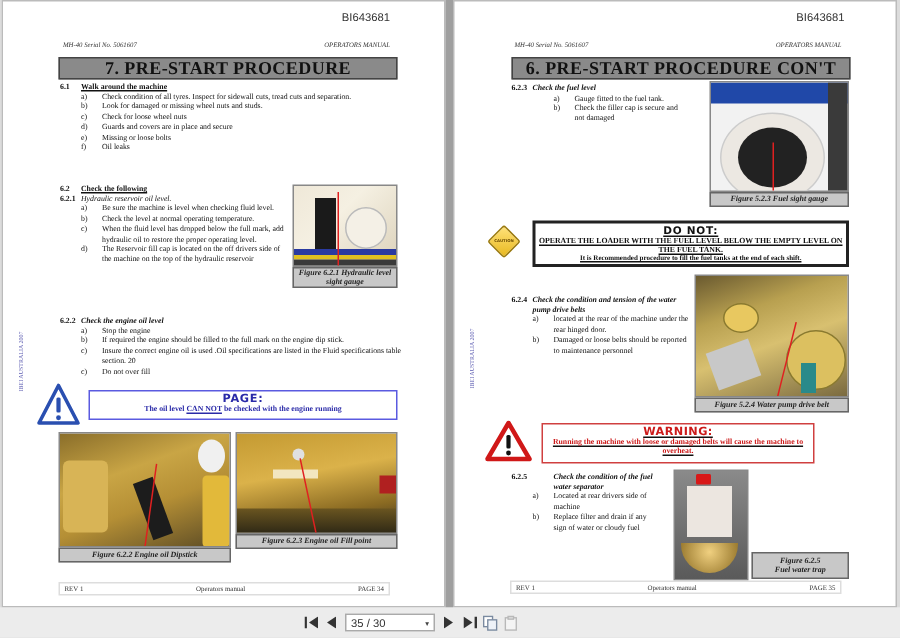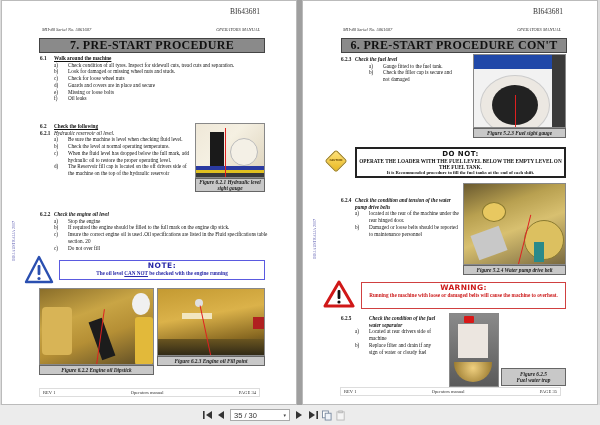--- a/index.html
+++ b/index.html
@@ -5,21 +5,21 @@
   * { box-sizing: border-box; margin: 0; padding: 0; }
   html, body { width: 600px; height: 425px; overflow: hidden; background: #e9e9e9; }
   body { position: relative; font-family: "Liberation Serif", serif; color: #111; }
 
   .viewer { position: absolute; left: 0; top: 0; width: 600px; height: 405px; background: #dcdcdc; }
   .page { position: absolute; top: 0; height: 405px; background: #fff; border: 1px solid #bbb; overflow: hidden; }
   .page.left { left: 1px; width: 296px; }
   .page.right { left: 302px; width: 296px; }
   .divider { position: absolute; left: 297px; top: 0; width: 5px; height: 405px; background: #9f9f9f; }
 
-  .doc-id { position: absolute; right: 34px; top: 6px; font-family: Liberation Serif, serif; font-size: 7.5px; color: #333; }
+  .doc-id { position: absolute; right: 34px; top: 6px; font-family: Liberation Sans, sans-serif; font-size: 7.5px; color: #333; }
   .page.left .doc-id { right: 36px; }
   .run-head { position: absolute; left: 40px; right: 36px; top: 26px; font-size: 4.5px; font-style: italic; color: #333; display: flex; justify-content: space-between; }
 
   .title-bar { position: absolute; left: 37px; top: 37px; width: 226px; height: 15px; background: #8a8a8a; border: 1px solid #444; display: flex; align-items: center; justify-content: center; font-weight: bold; font-size: 12px; color: #111; letter-spacing: 0.3px; }
   .page.right .title-bar { left: 38px; width: 226px; }
 
   .sec { position: absolute; font-size: 5.2px; line-height: 6.7px; }
   .sec .h { font-weight: bold; text-decoration: underline; }
   .sec .hi { font-weight: bold; font-style: italic; }
   .sec .num { display: inline-block; width: 14px; font-weight: bold; }
@@ -154,21 +154,21 @@
     </div>
 
     <div class="side-stamp" style="left:9px; top:260px;">IBEI AUSTRALIA 2007</div>
 
     <svg style="position:absolute; left:22px; top:254px;" width="30" height="30" viewBox="0 0 30 30">
       <path d="M15 2 L28 27 L2 27 Z" fill="#fff" stroke="#2a4fb0" stroke-width="2.4" stroke-linejoin="round"></path>
       <rect x="13.6" y="10" width="2.8" height="10" rx="1" fill="#2a4fb0"></rect>
       <circle cx="15" cy="23.5" r="1.6" fill="#2a4fb0"></circle>
     </svg>
     <div class="note-box" style="left:57px; top:259px; width:206px; height:20px;">
-      <div class="note-title">NOTE:</div>
+      <div class="note-title">PAGE:</div>
       <div class="note-text"><span>The oil level </span><u>CAN NOT</u><span> be checked with the engine running</span></div>
     </div>
 
     <div class="photo" style="left:37px; top:287px; width:115px; height:77px; background:linear-gradient(160deg,#8a6e2a 0%,#c9a545 35%,#b58f35 60%,#5a4a25 100%);">
       <div style="position:absolute; left:2px; top:18px; width:30px; height:48px; background:#d8b456; border-radius:4px;"></div>
       <div style="position:absolute; left:55px; top:30px; width:14px; height:40px; background:#1c1c1c; transform:rotate(-20deg);"></div>
       <div style="position:absolute; left:95px; top:28px; width:18px; height:48px; background:#e2b93a; border-radius:3px;"></div>
       <div style="position:absolute; left:92px; top:4px; width:18px; height:22px; background:#f0f0f0; border-radius:50%;"></div>
       <div class="redline" style="left:60px; top:20px; height:56px; transform:rotate(8deg);"></div>
     </div>
@@ -220,21 +220,21 @@
       <div style="position:absolute; left:6px; top:20px; width:70px; height:60px; border-radius:50%; background:#ece8e2; border:1px solid #ccc;"></div>
       <div style="position:absolute; left:18px; top:30px; width:46px; height:40px; border-radius:50%; background:#222;"></div>
       <div class="redline" style="left:41px; top:40px; height:34px;"></div>
     </div>
     <div class="caption" style="left:170px; top:127px; width:93px; height:10px;">Figure 5.2.3 Fuel sight gauge</div>
 
     <div style="position:absolute; left:22px; top:149px; width:22px; height:22px;">
       <div style="position:absolute; left:3px; top:3px; width:16px; height:16px; background:linear-gradient(135deg,#ffe27a,#e8b820); border:1px solid #9a7a10; transform:rotate(45deg); border-radius:2px;"></div>
       <div style="position:absolute; left:0; top:9px; width:22px; text-align:center; font-family:'DejaVu Sans',sans-serif; font-size:2.6px; color:#6a4a00; font-weight:bold;">CAUTION</div>
     </div>
-    <div class="donot-box" style="left:52px; top:146px; width:211px; height:31px;">
+    <div class="donot-box" style="left:52px; top:146px; width:211px; height:31px;text-decoration:underline;">
       <div class="donot-title">DO NOT:</div>
       <div class="donot-text">OPERATE THE LOADER WITH THE FUEL LEVEL BELOW THE EMPTY LEVEL ON THE FUEL TANK.</div>
       <div class="donot-sub">It is Recommended procedure to fill the fuel tanks at the end of each shift.</div>
     </div>
 
     <div class="sec" style="left:38px; top:196px; width:120px;">
       <div style="display:flex;">
           <span class="num" style="flex:0 0 14px;">6.2.4</span>
           <span class="hi">Check the condition and tension of the water pump drive belts</span>
         </div>
@@ -259,21 +259,21 @@
       <div style="position:absolute; left:10px; top:46px; width:30px; height:26px; background:#c8c8c8; transform:rotate(-20deg);"></div>
       <div class="redline" style="left:60px; top:30px; height:52px; transform:rotate(14deg);"></div>
     </div>
     <div class="caption" style="left:160px; top:264px; width:103px; height:10px;">Figure 5.2.4 Water pump drive belt</div>
 
     <svg style="position:absolute; left:20px; top:279px;" width="32" height="28" viewBox="0 0 32 28">
       <path d="M16 2 L30 26 L2 26 Z" fill="#fff" stroke="#d01818" stroke-width="3" stroke-linejoin="round"></path>
       <rect x="14.6" y="10" width="2.8" height="9" rx="1" fill="#111"></rect>
       <circle cx="16" cy="22" r="1.6" fill="#111"></circle>
     </svg>
-    <div class="warn-box" style="left:58px; top:281px; width:205px; height:27px;">
+    <div class="warn-box" style="left:58px; top:281px; width:182px; height:27px;text-decoration:underline;">
       <div class="warn-title">WARNING:</div>
       <div class="warn-text">Running the machine with loose or damaged belts will cause the machine to overheat.</div>
     </div>
 
     <div class="sec" style="left:38px; top:314px; width:110px;">
       <div style="display:flex;">
           <span class="num" style="flex:0 0 28px;">6.2.5</span>
           <span class="hi" style="max-width:70px;">Check the condition of the fuel  water separator</span>
         </div>
       <div style="padding-left:14px;">

